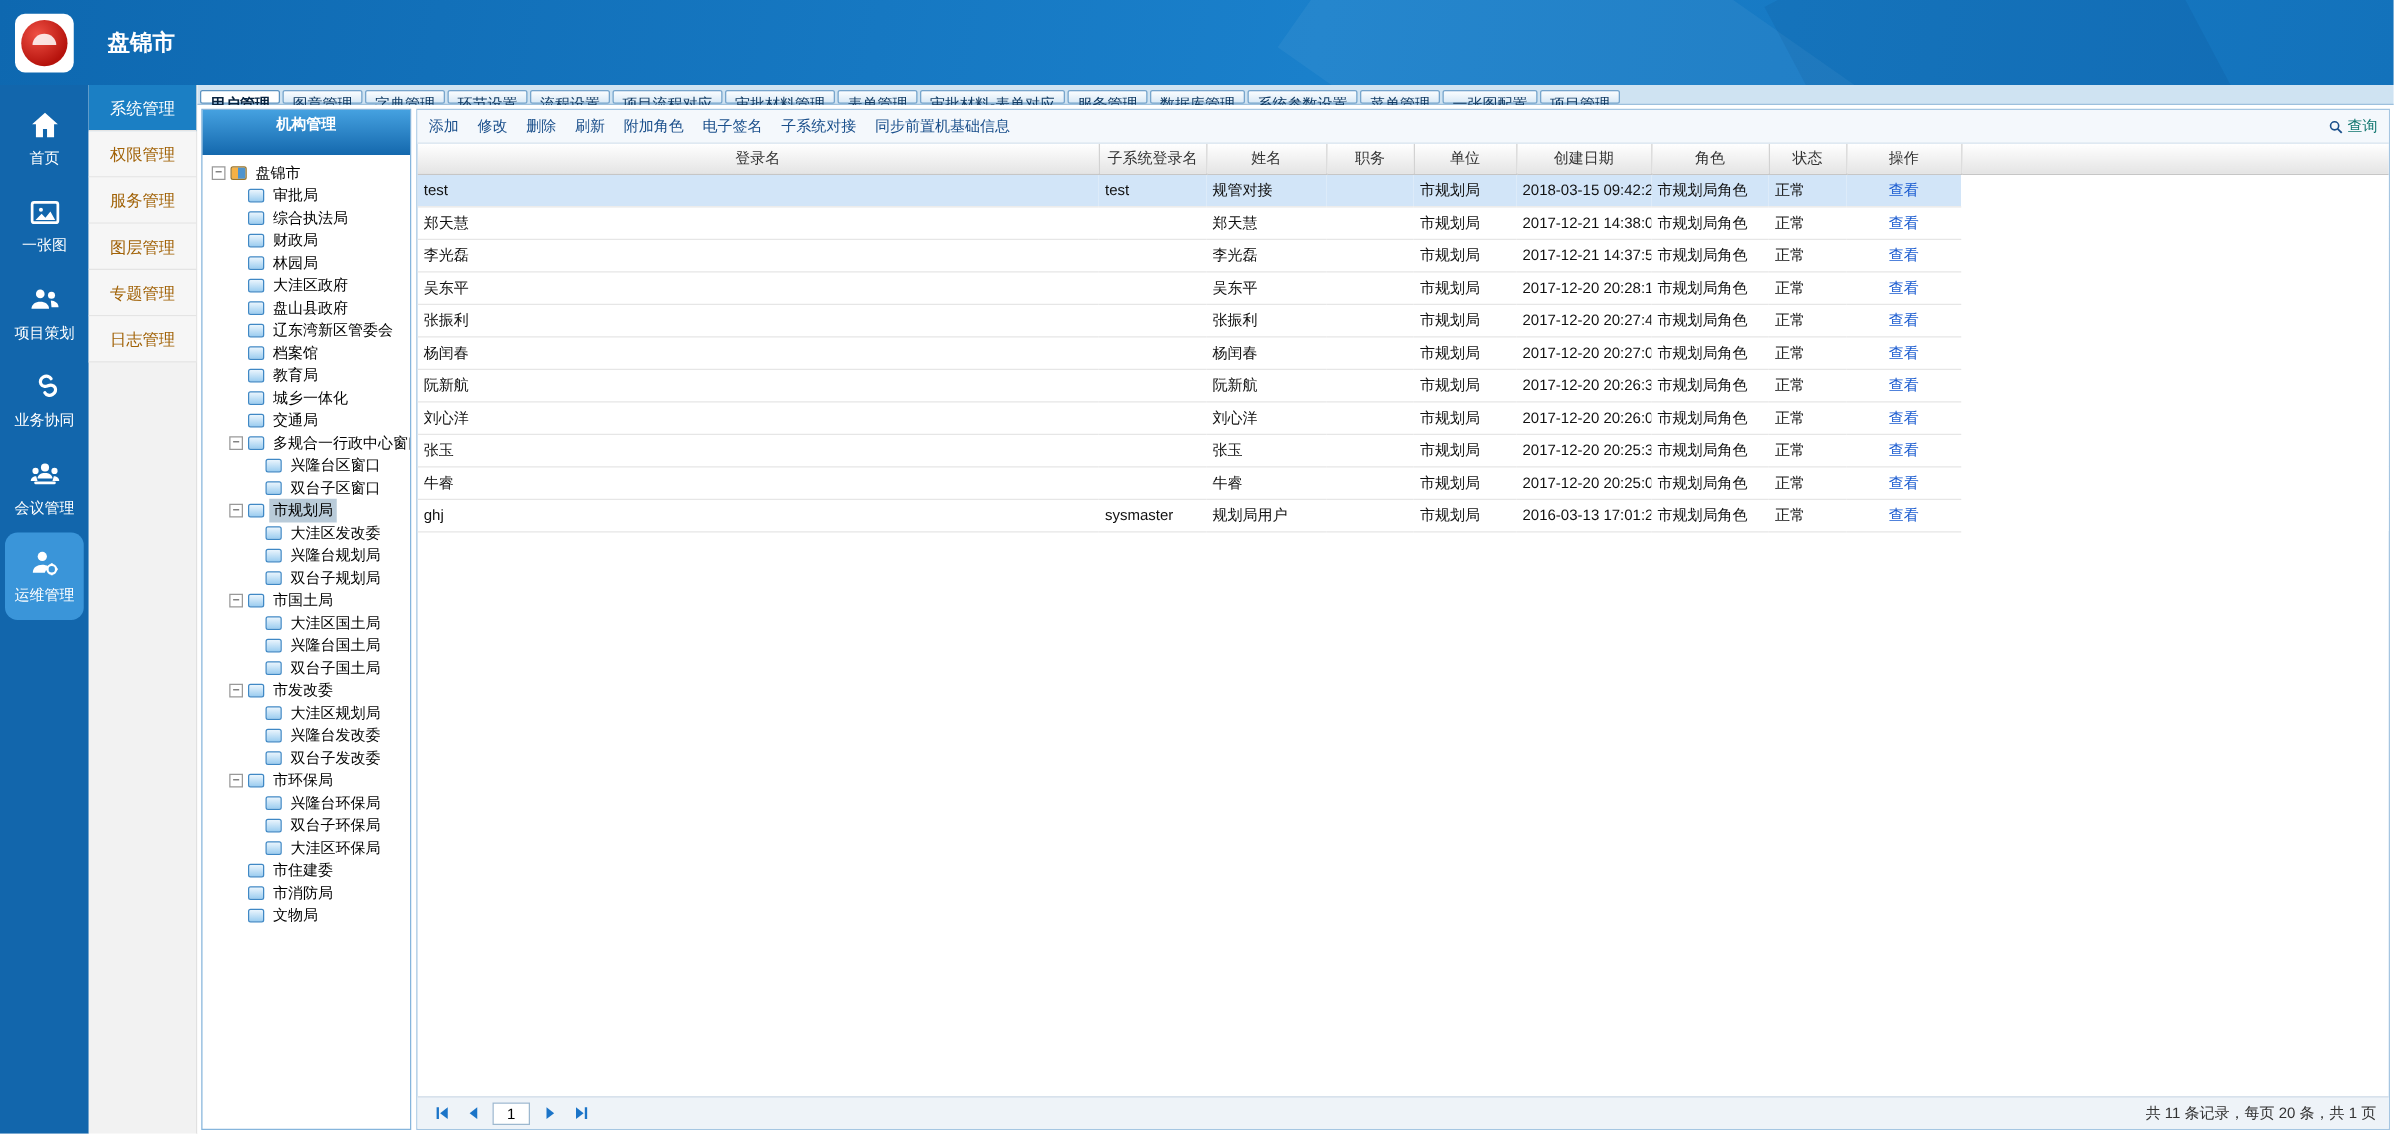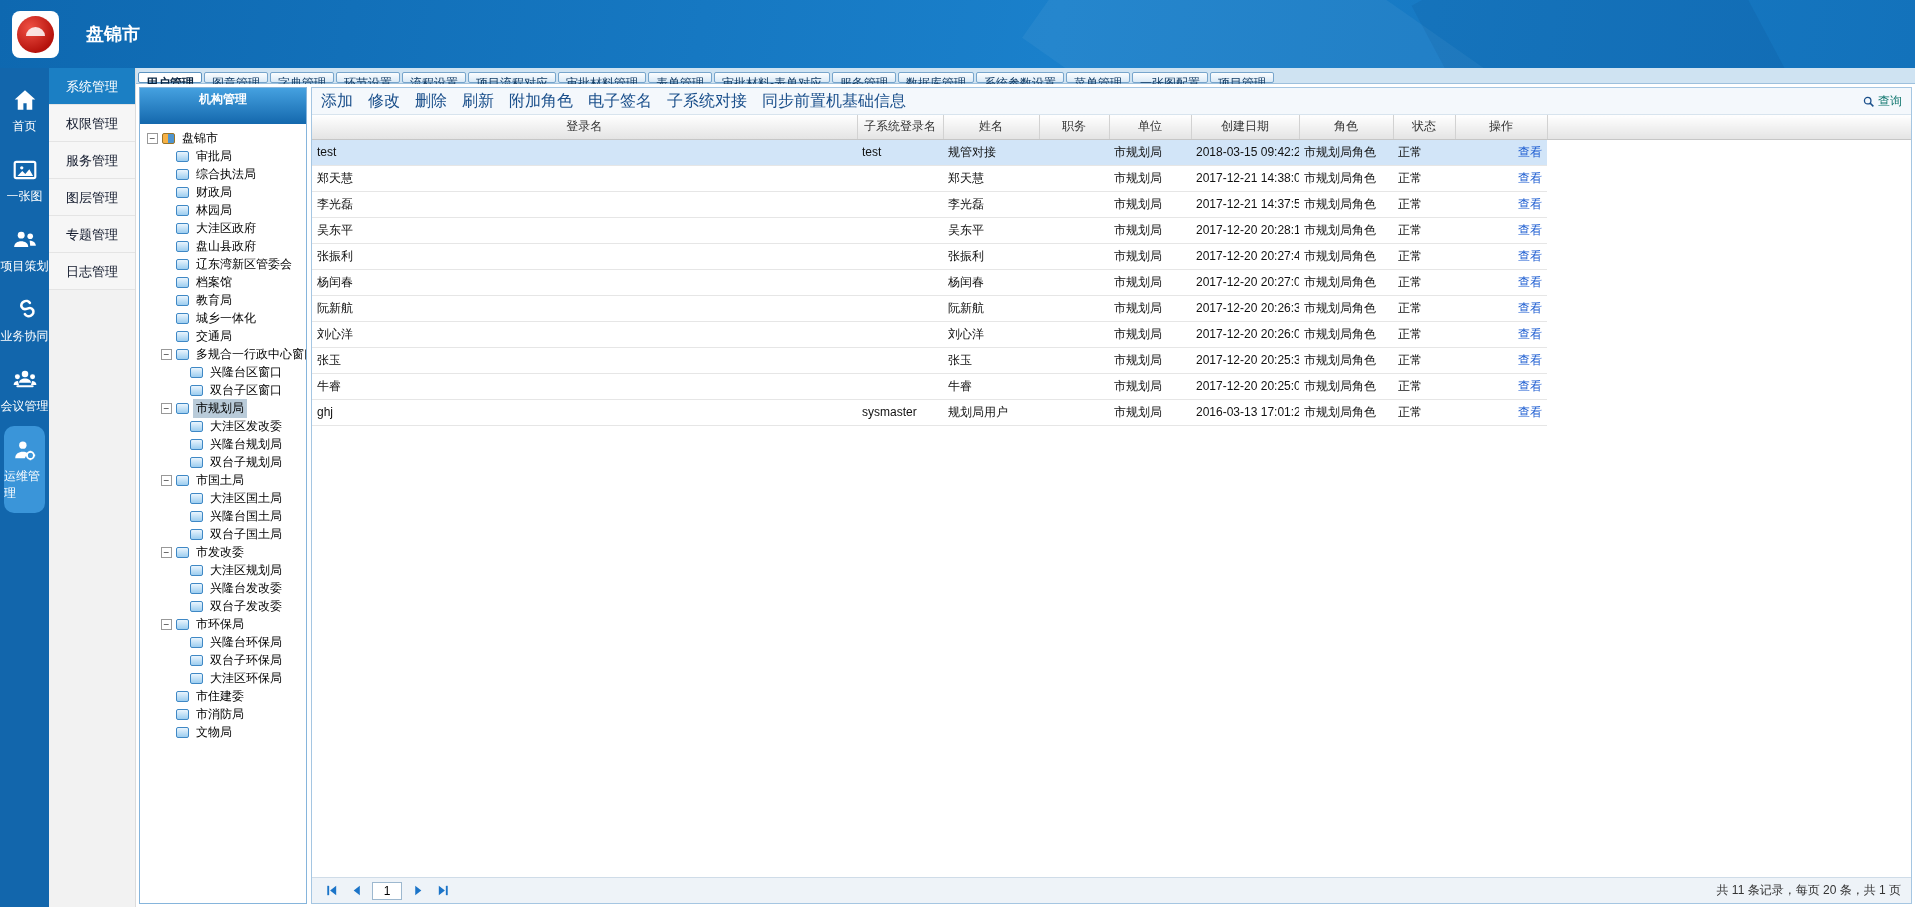--- a/index.html
+++ b/index.html
@@ -18,30 +18,30 @@
   .subtitle{color:#fff;font-size:18px;font-weight:bold;margin-left:14px;z-index:1;}
   .topbar-right{margin-left:auto;margin-right:16px;color:#fff;font-size:13px;z-index:1;}
   .top-line{display:flex;justify-content:flex-end;align-items:center;gap:12px;line-height:21px;}
   .spk{display:inline-flex;align-items:center;}
   .spk svg{width:15px;height:15px;display:block;}
 
   
   .app{display:flex;height:839px;}
 
   
-  .rail{width:49px;background:#1266ac;flex-shrink:0;display:flex;flex-direction:column;padding-top:8px;}
+  .rail{width:71px;background:#1266ac;flex-shrink:0;display:flex;flex-direction:column;padding-top:8px;}
   .rail-item{display:flex;flex-direction:column;align-items:center;gap:5px;padding:11px 0;cursor:pointer;}
   .rail-item.active{background:#3a95d9;border-radius:10px;margin:0 4px;}
   .rail-ico{display:block;}
   .rail-ico svg{width:26px;height:26px;display:block;}
   .rail-label{color:#fff;font-size:12px;}
 
   
   .subrail{width:87px;background:#f2f2f2;flex-shrink:0;border-right:1px solid #dcdcdc;}
-  .subrail-item{height:37px;line-height:37px;text-align:center;font-size:13px;color:#0f172a;cursor:pointer;border-bottom:1px solid #e4e4e4;background:#f6f6f6;}
+  .subrail-item{height:37px;line-height:37px;text-align:center;font-size:13px;color:#a16207;cursor:pointer;border-bottom:1px solid #e4e4e4;background:#f6f6f6;}
   .subrail-item.active{background:#1b7fc4;color:#fff;}
 
   
   .main{flex:1;display:flex;flex-direction:column;min-width:0;background:#fff;}
   .tabbar{background:#cfe3f2;border-bottom:1px solid #9dc0dd;padding:4px 2px 0 2px;display:flex;gap:2px;height:16px;flex-shrink:0;}
   .tab{padding:3px 7px;font-size:12px;color:#123b63;background:linear-gradient(#fbfdff,#d9e9f6);border:1px solid #77a5cc;border-radius:2px;cursor:pointer;white-space:nowrap;line-height:15px;}
   .tab.active{background:#fff;font-weight:bold;color:#08233f;border-color:#5d93c0;}
 
   .content{flex:1;display:flex;padding:3px;gap:4px;min-height:0;background:#fff;}
 
@@ -57,32 +57,32 @@
   .texp-spacer{width:11px;flex:0 0 11px;margin-right:4px;}
   .tico{width:13px;height:11px;flex:0 0 13px;margin-right:4px;border:1px solid #3f88c5;background:linear-gradient(#eaf5fd,#9ccdf0);border-radius:2px;}
   .tico.root{background:linear-gradient(90deg,#f6b145 0 45%,#4f94cd 45%);border-color:#9a7428;}
   .tlabel{font-size:12px;color:#000;padding:1px 3px;}
   .tnode.selected .tlabel{background:#b9cbd9;}
   .tree-spacer{height:280px;}
 
   
   .data-panel{flex:1;min-width:0;border:1px solid #a5c6e2;display:flex;flex-direction:column;background:#fff;}
   .toolbar{height:27px;flex-shrink:0;background:#f4f8fc;border-bottom:1px solid #d8e4ee;display:flex;align-items:center;padding:0 9px;gap:15px;}
-  .tool-btn{color:#1a4f8b;font-size:16px;cursor:pointer;white-space:nowrap;}
+  .tool-btn{color:#1a4f8b;font-size:12px;cursor:pointer;white-space:nowrap;}
   .tool-search{margin-left:auto;color:#0f766e;font-size:12px;cursor:pointer;display:flex;align-items:center;gap:3px;}
   .s-ico svg{width:13px;height:13px;display:block;}
 
   .grid-wrap{flex:1;min-height:0;overflow:hidden;}
   table.grid{border-collapse:collapse;width:100%;table-layout:fixed;}
   .grid th{height:24px;background:linear-gradient(#ffffff,#e4e4e4);border-right:1px solid #d2d2d2;border-bottom:1px solid #c6c6c6;font-weight:normal;color:#333;font-size:12px;text-align:center;overflow:hidden;white-space:nowrap;}
   .grid th.filler{border-right:none;}
   .grid td{height:26px;border-bottom:1px solid #e6e6e6;padding:0 5px;font-size:12px;color:#111;overflow:hidden;white-space:nowrap;background:#fff;}
   .grid td.fill{border-bottom:none;}
   .grid tr.hl td:not(.fill){background:#d2e5f8;}
-  .grid td.action{text-align:right;}
+  .grid td.action{text-align:center;}
   .view-link{color:#1a5bd0;}
 
   
   .pager{height:26px;flex-shrink:0;border-top:1px solid #cfdce8;background:#eef3f8;display:flex;align-items:center;padding:0 10px;gap:7px;}
   .pg-btn{width:18px;height:18px;display:flex;align-items:center;justify-content:center;cursor:pointer;}
   .pg-btn svg{width:15px;height:15px;display:block;}
   .pg-input{width:30px;height:18px;border:1px solid #9db8cf;text-align:center;font-size:12px;background:#fff;font-family:inherit;}
   .pager-summary{margin-left:auto;font-size:12px;color:#333;}
 </style>
 </head>

